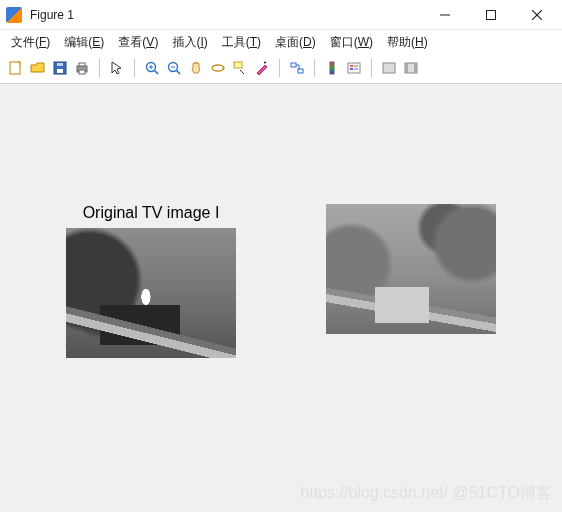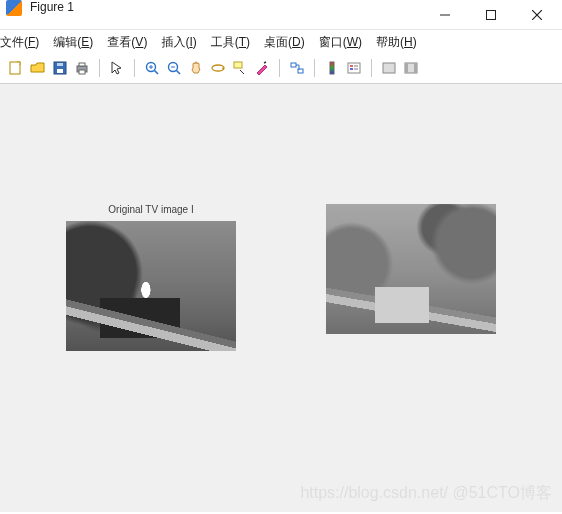--- a/index.html
+++ b/index.html
@@ -9,20 +9,21 @@
     background: #fff;
     width: 562px;
     height: 514px;
     overflow: hidden;
     position: relative;
   }
   .titlebar {
     height: 30px;
     background: #fff;
     display: flex;
+    align-items: center;
     border-bottom: 1px solid #e5e5e5;
     padding: 0 2px 0 6px;
   }
   .app-icon {
     width: 16px; height: 16px;
     margin-right: 8px;
     background: linear-gradient(135deg,#3a7bd5 0 50%,#ff8a00 50% 100%);
     border-radius: 2px;
     position: relative;
   }
@@ -31,21 +32,21 @@
   .win-controls { display: flex; }
   .win-btn {
     width: 46px; height: 30px;
     display: flex; align-items: center; justify-content: center;
     color: #222;
   }
   .menubar {
     display: flex;
     align-items: center;
     gap: 14px;
-    padding: 4px 0;
+    padding: 4px 11px;
     font-size: 12px;
     background: #fff;
   }
   .menu-item { color: #222; cursor: default; }
   .menu-item u { text-decoration: underline; }
   .toolbar {
     display: flex;
     align-items: center;
     padding: 3px 6px 5px 6px;
     background: #fff;
@@ -71,22 +72,22 @@
     position: absolute;
     top: 120px;
     left: 0; right: 0;
     display: flex;
     justify-content: center;
     gap: 90px;
   }
   .subplot { text-align: center; }
   .subplot-title {
     font-family: Arial, sans-serif;
-    font-size: 10px;
-    color: #404040;
+    font-size: 16px;
+    color: #000000;
     margin-bottom: 6px;
   }
   .img-frame {
     width: 170px; height: 130px;
     position: relative;
     overflow: hidden;
   }
   
   .tv-scene {
     width: 100%; height: 100%;

